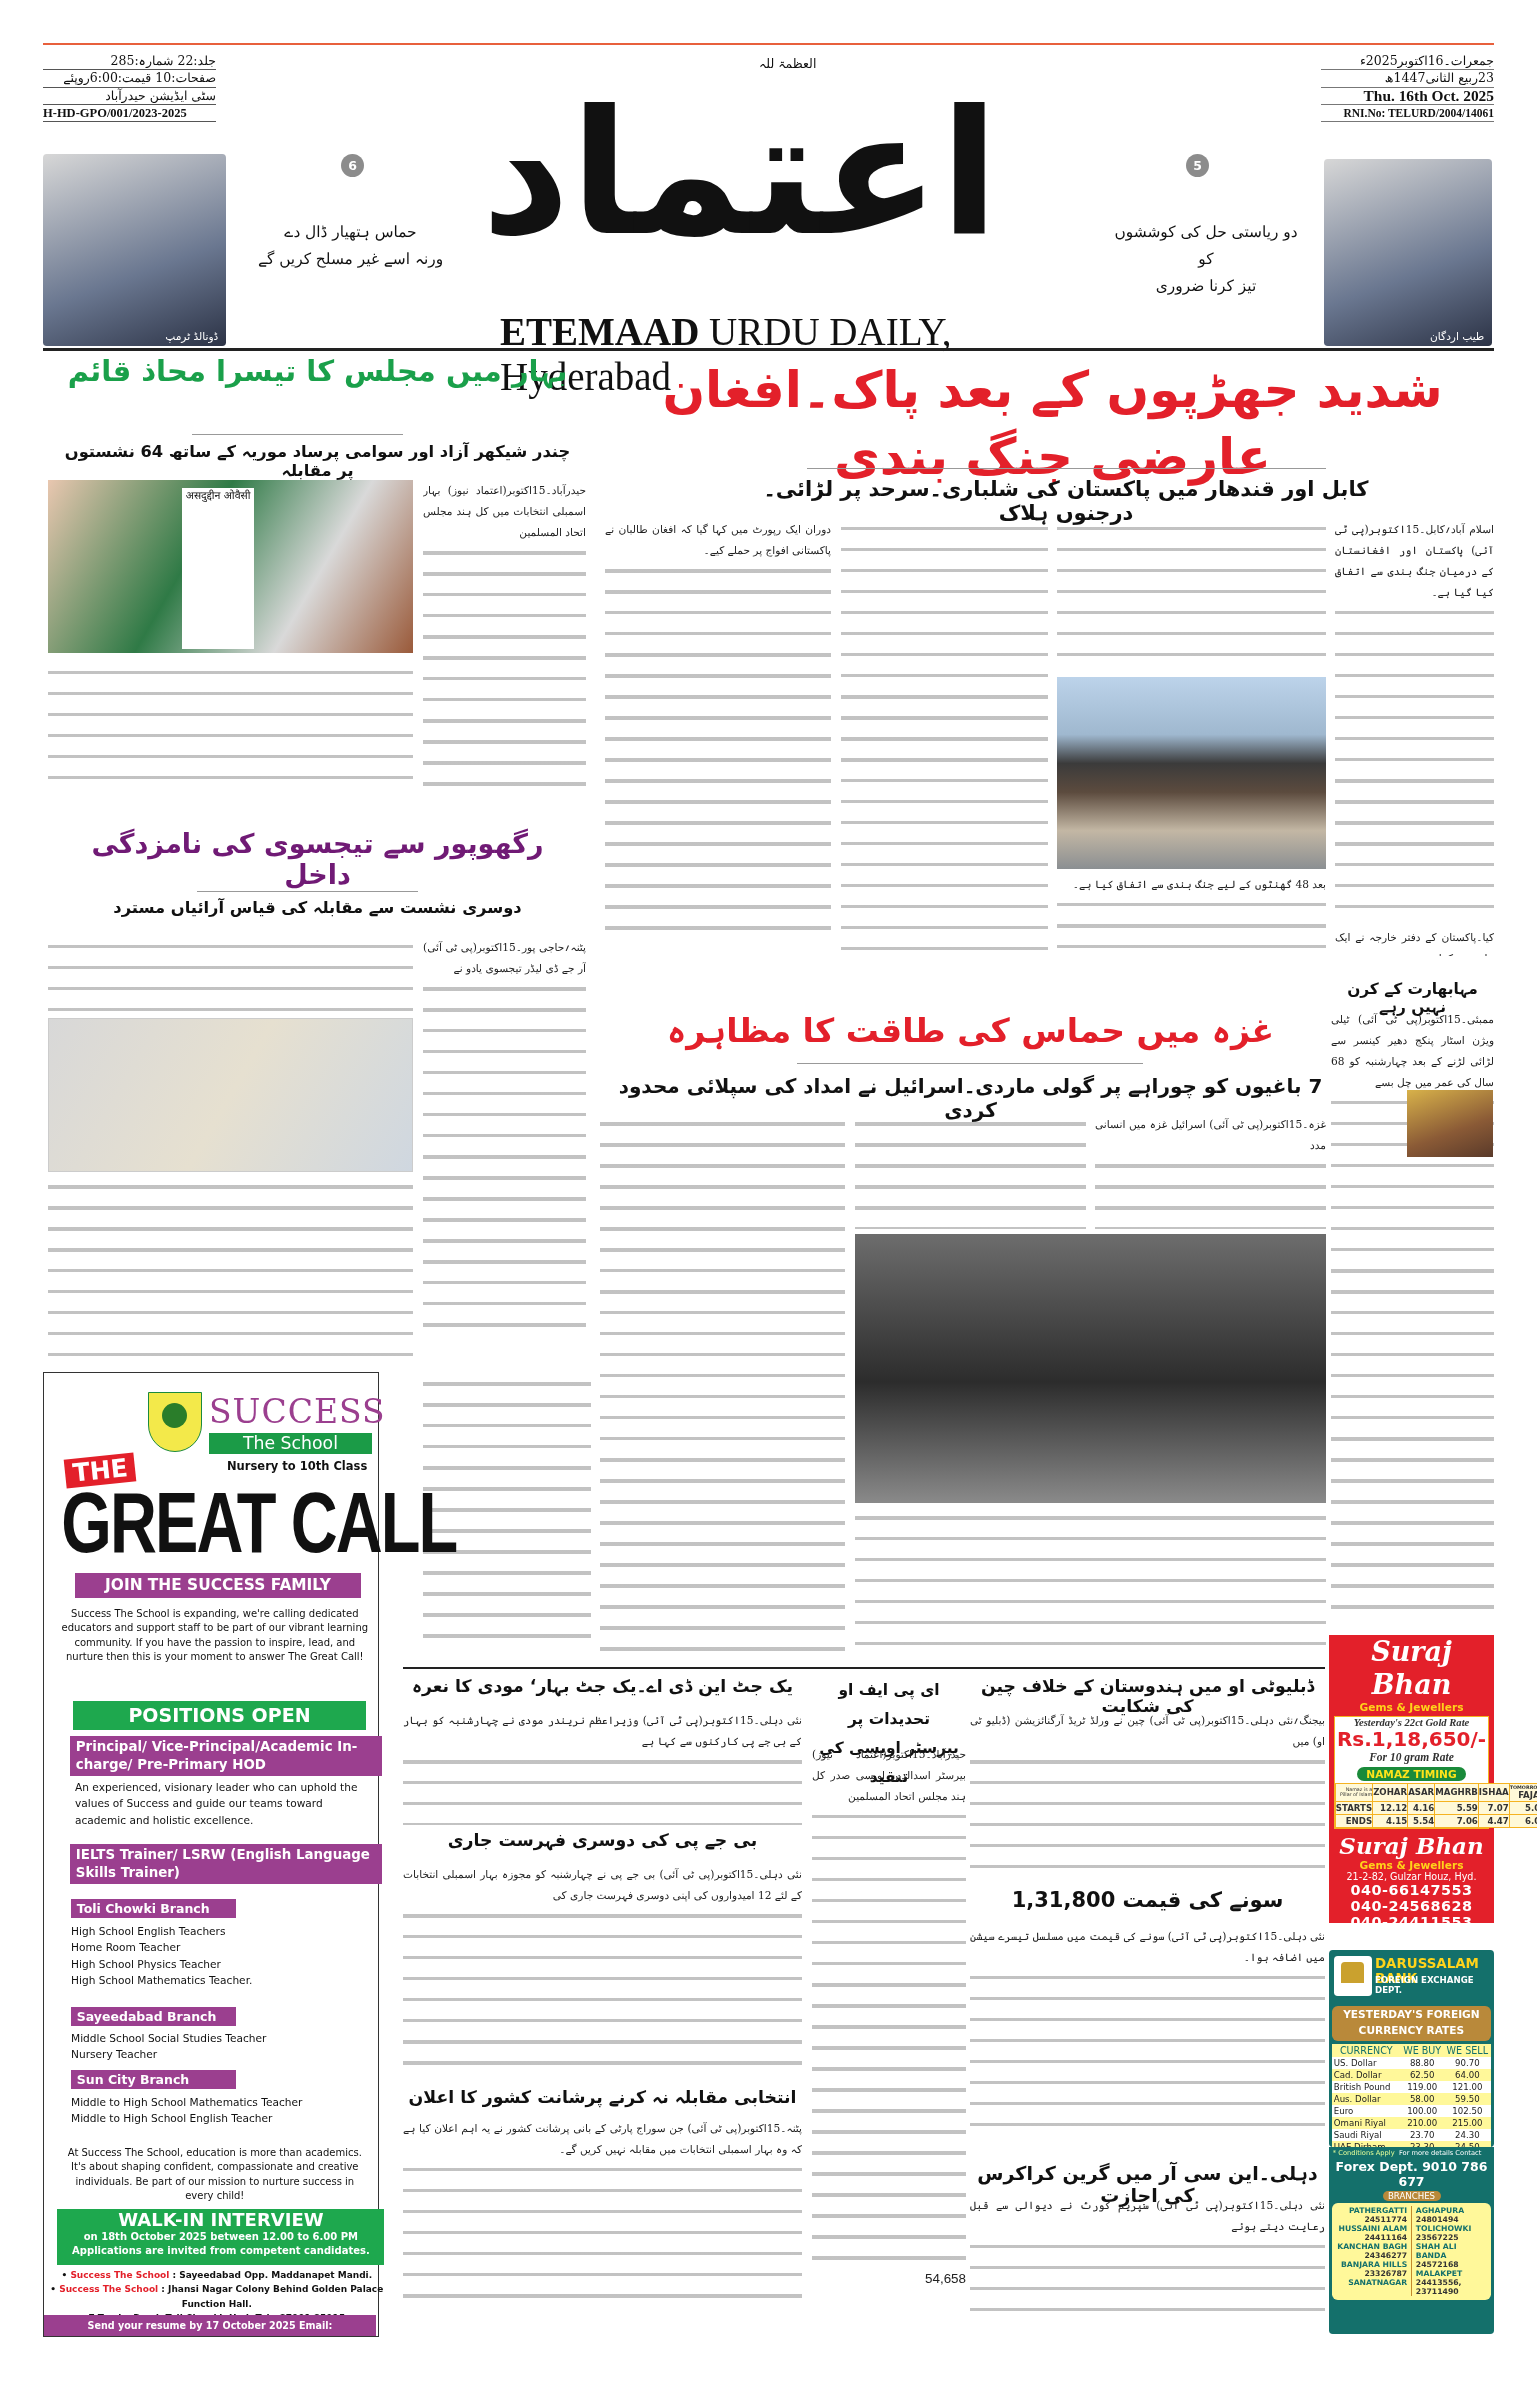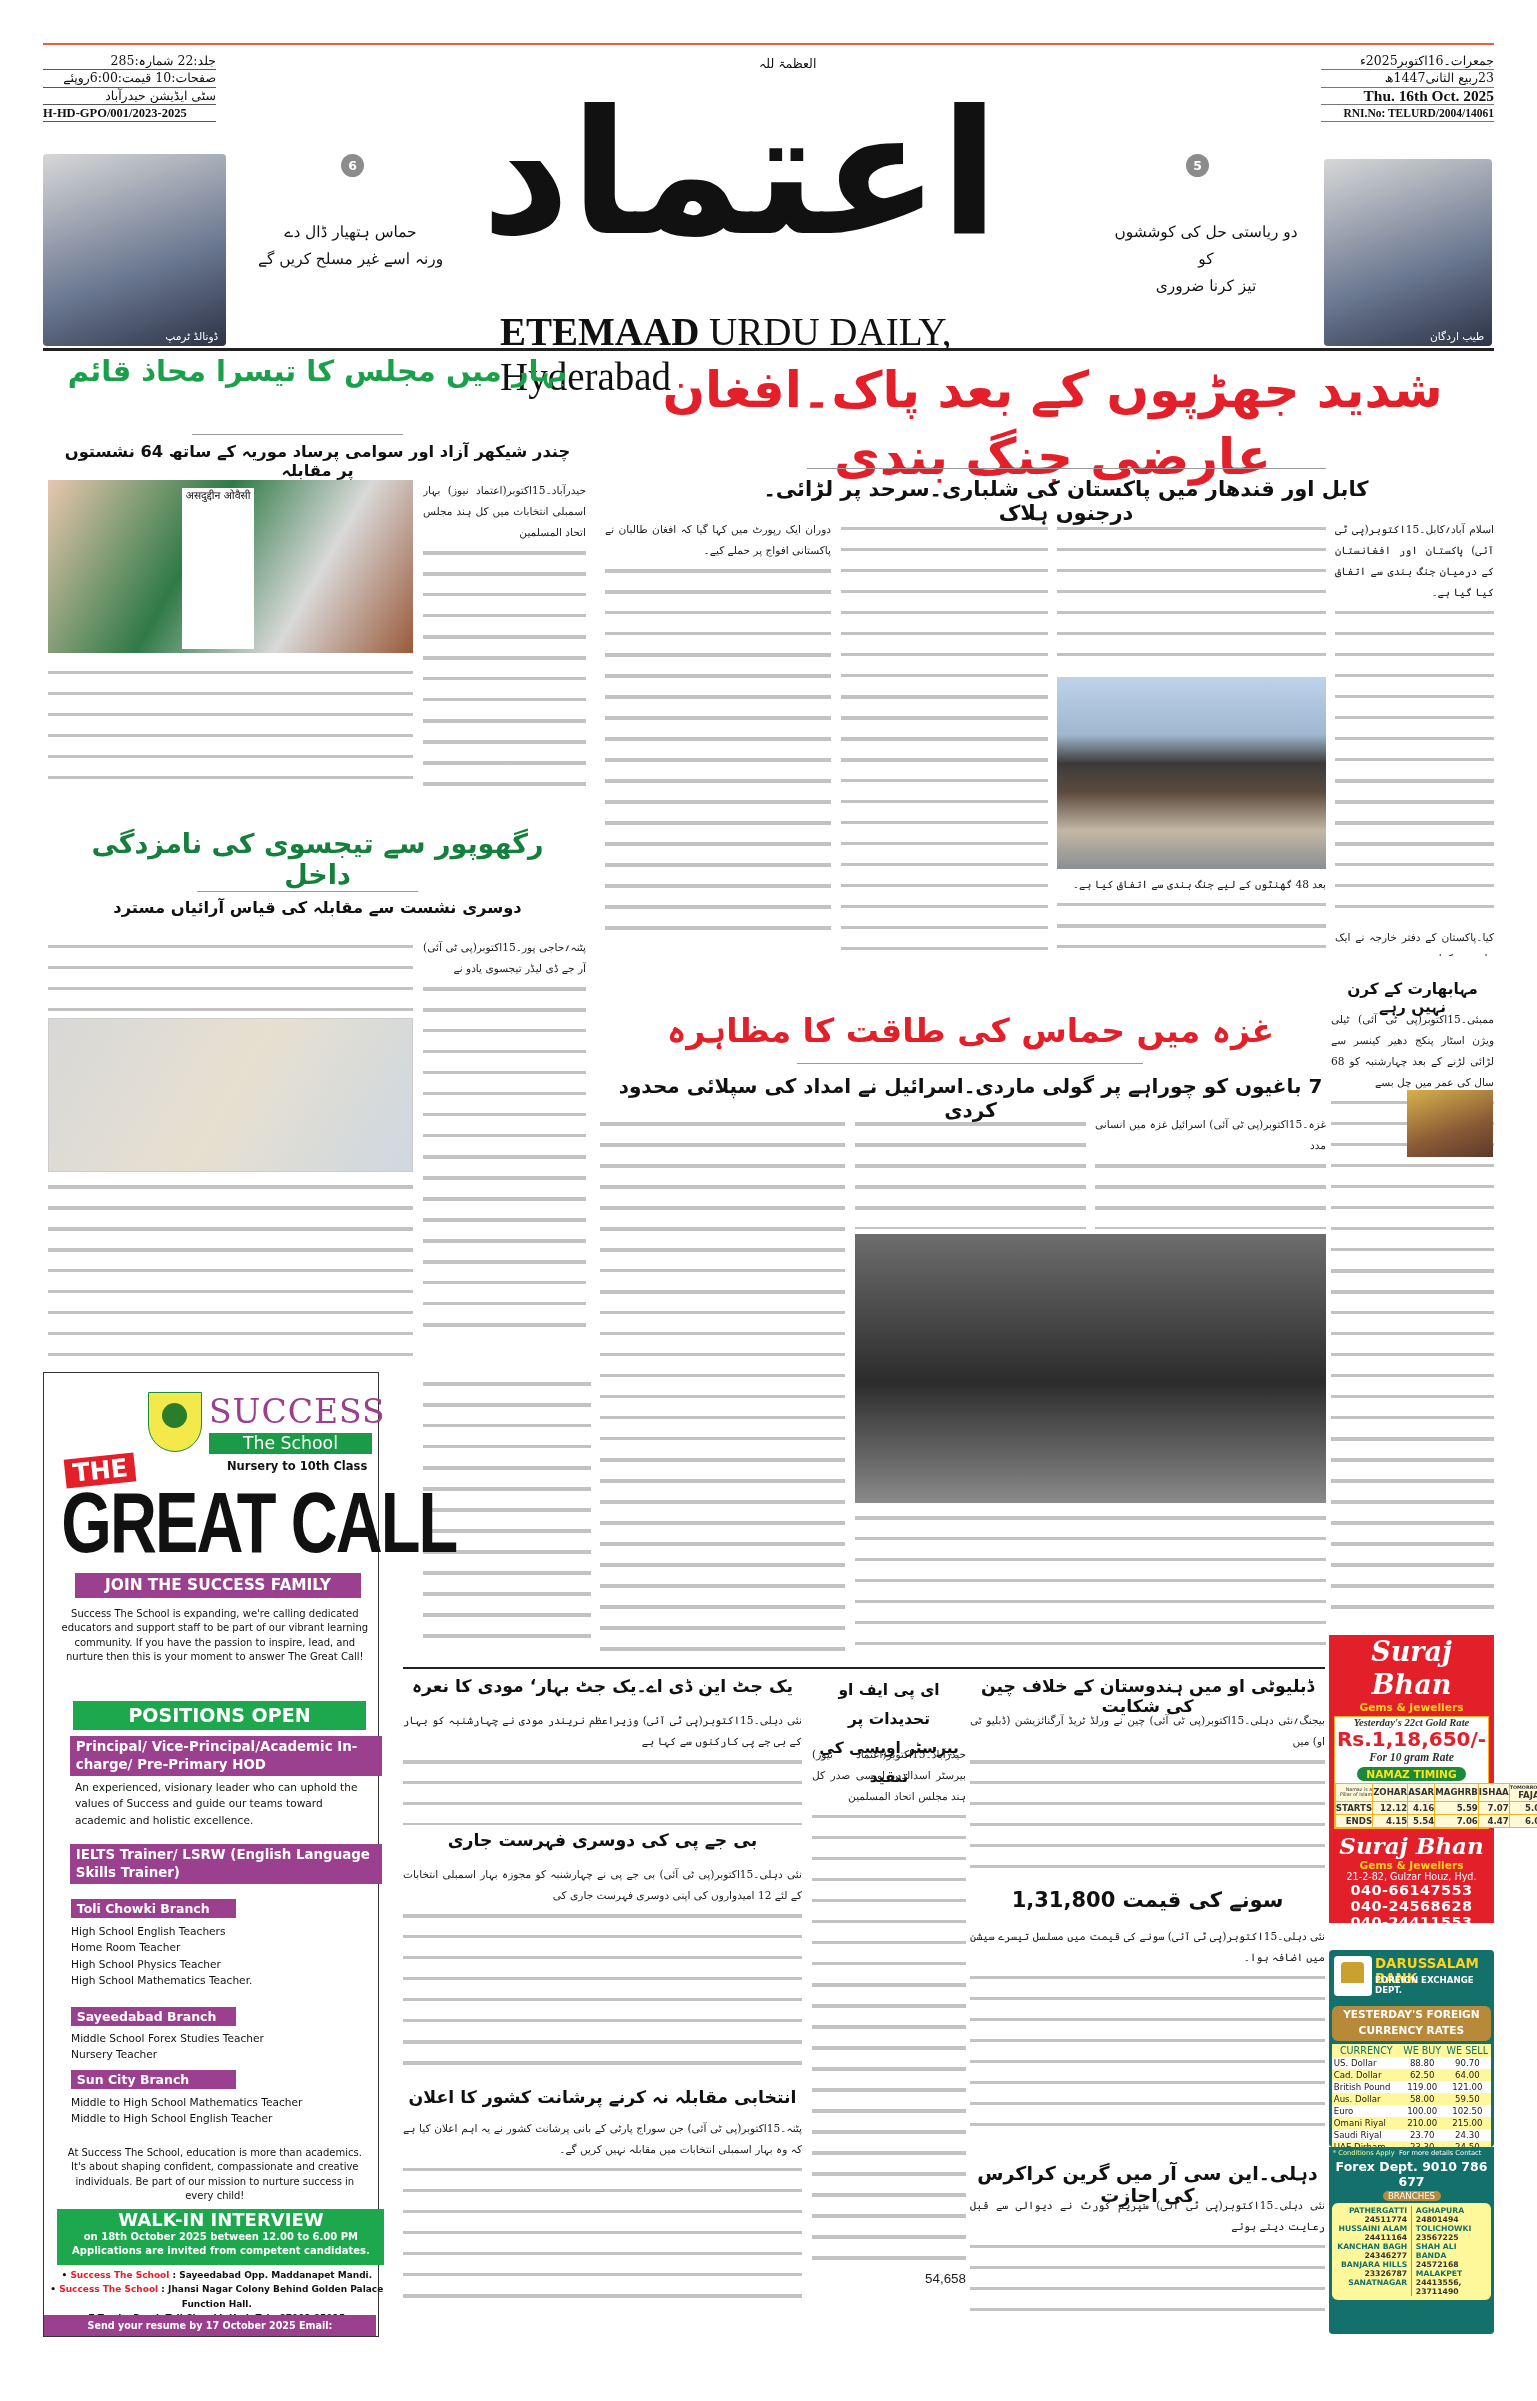--- a/index.html
+++ b/index.html
@@ -24,21 +24,21 @@
 .erdogan{left:1324px;top:159px;width:168px;height:187px}
 .caption-photo{position:absolute;bottom:3.8px;right:7.7px;color:#fff;font-size:10.6px}
 .badge{width:23px;height:23px;border-radius:50%;background:#8c8c8c;color:#fff;font-weight:bold;font-size:12.5px;text-align:center;line-height:23px}
 .quote{font-family:"DejaVu Serif",serif;font-size:15.4px;line-height:27px;text-align:center;direction:rtl}
 .rule{height:2.9px;background:#222}
 .thinrule{height:1px;background:#999}
 
 .h-main{left:596px;top:357px;width:913px;text-align:center;color:#e3202a;font-weight:bold;font-size:50px;line-height:67px;direction:rtl}
 .h-sub{font-weight:bold;text-align:center;direction:rtl;color:#111}
 .h-green{color:#1aa04a;font-weight:bold;text-align:center;direction:rtl}
-.h-blue{color:#15803d;font-weight:bold;text-align:center;direction:rtl}
+.h-blue{color:#701a75;font-weight:bold;text-align:center;direction:rtl}
 .h-red{color:#e3202a;font-weight:bold;text-align:center;direction:rtl}
 .col-text{font-family:"DejaVu Serif",serif;font-size:10.6px;line-height:21px;direction:rtl;text-align:justify;color:#222;overflow:hidden}
 .filler{background:repeating-linear-gradient(to bottom,transparent 0,transparent 7.7px,#9a9a9a 7.7px,#9a9a9a 11.5px,transparent 11.5px,transparent 21px);opacity:.6}
 .img-fire{background:linear-gradient(180deg,#bcd3ea 0%,#9fb8cf 30%,#3b3b3b 45%,#5c4b3e 60%,#c3b7a4 80%,#8b8f92 100%)}
 .img-gaza{background:linear-gradient(180deg,#6d6d6d,#2c2c2c 55%,#8a8a8a 100%)}
 .img-bihar{background:linear-gradient(120deg,#e9c7b0,#2f7a46 40%,#d9d9d9 70%,#9a5a3a)}
 .img-tejas{background:linear-gradient(120deg,#d8d8d8,#e6e0d0 50%,#cfd7e0)}
 .img-karan{background:linear-gradient(160deg,#d8b24a,#8a5a36 60%,#5a3a2a)}
 
 .ad{left:43px;top:1372px;width:336px;height:965px;border:1.9px solid #333;background:#fff;font-family:"DejaVu Sans",sans-serif}
@@ -281,21 +281,21 @@
   <div class="pbox" style="top:471px">IELTS Trainer/ LSRW (English Language Skills Trainer)</div>
   <div class="branch" style="top:526px">Toli Chowki Branch</div>
   <div class="blist" style="top:550px">
     <div>High School English Teachers</div>
     <div>Home Room Teacher</div>
     <div>High School Physics Teacher</div>
     <div>High School Mathematics Teacher.</div>
   </div>
   <div class="branch" style="top:634px">Sayeedabad Branch</div>
   <div class="blist" style="top:657px">
-    <div>Middle School Forex Studies Teacher</div>
+    <div>Middle School Social Studies Teacher</div>
     <div>Nursery Teacher</div>
   </div>
   <div class="branch" style="top:697px">Sun City Branch</div>
   <div class="blist" style="top:721px">
     <div>Middle to High School Mathematics Teacher</div>
     <div>Middle to High School English Teacher</div>
   </div>
   <div class="intro" style="top:773px">At Success The School, education is more than academics. It's about shaping confident, compassionate and creative individuals. Be part of our mission to nurture success in every child!</div>
   <div class="walkin" style="top:836px">
     <div style="font-size:18px;line-height:21px">WALK-IN INTERVIEW</div>

